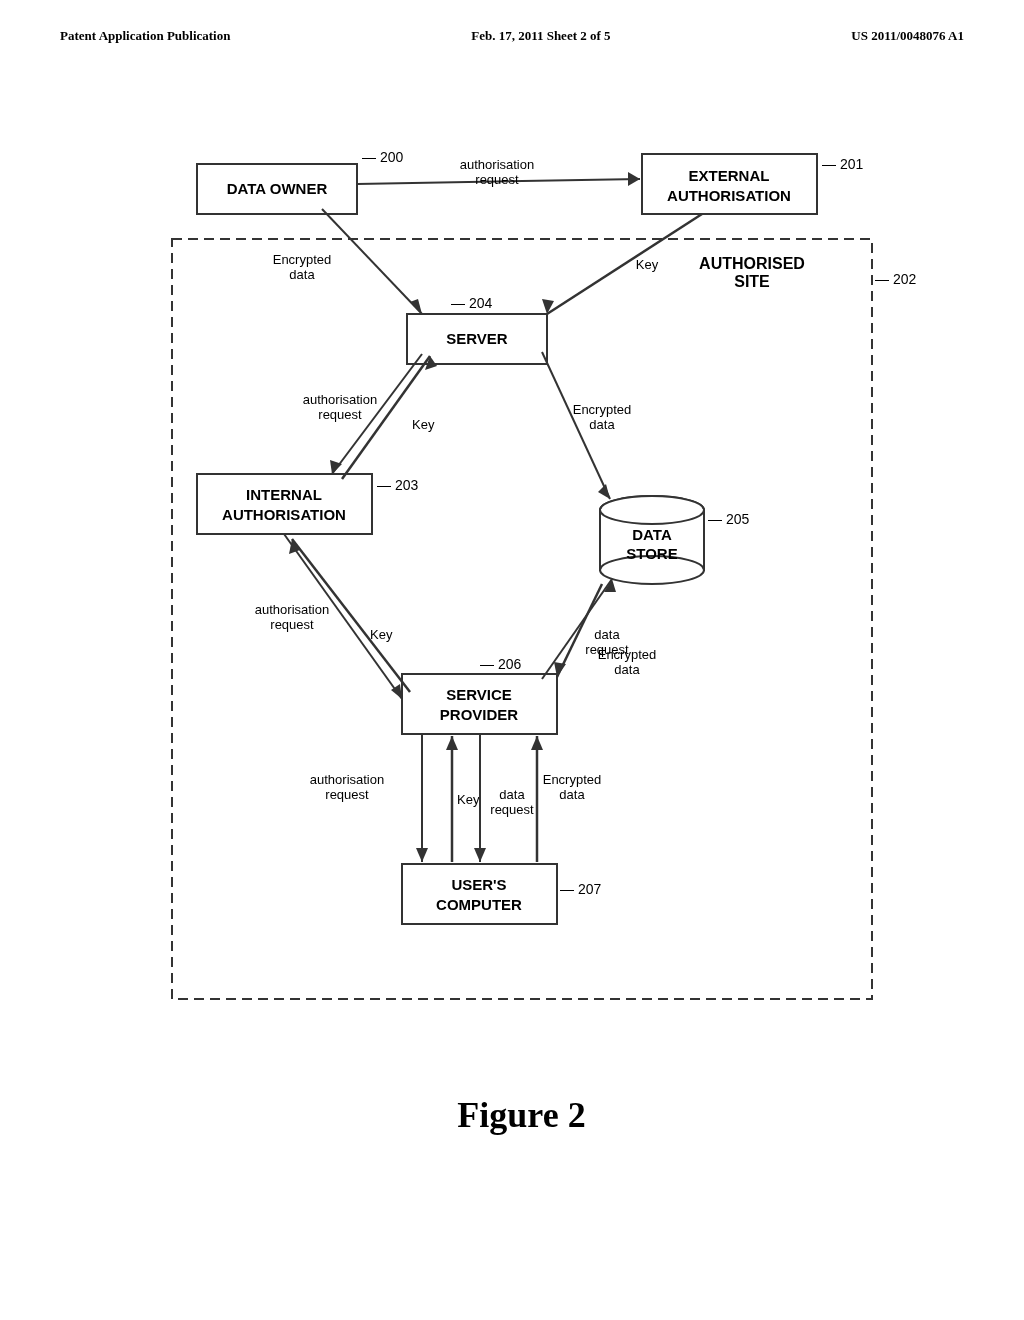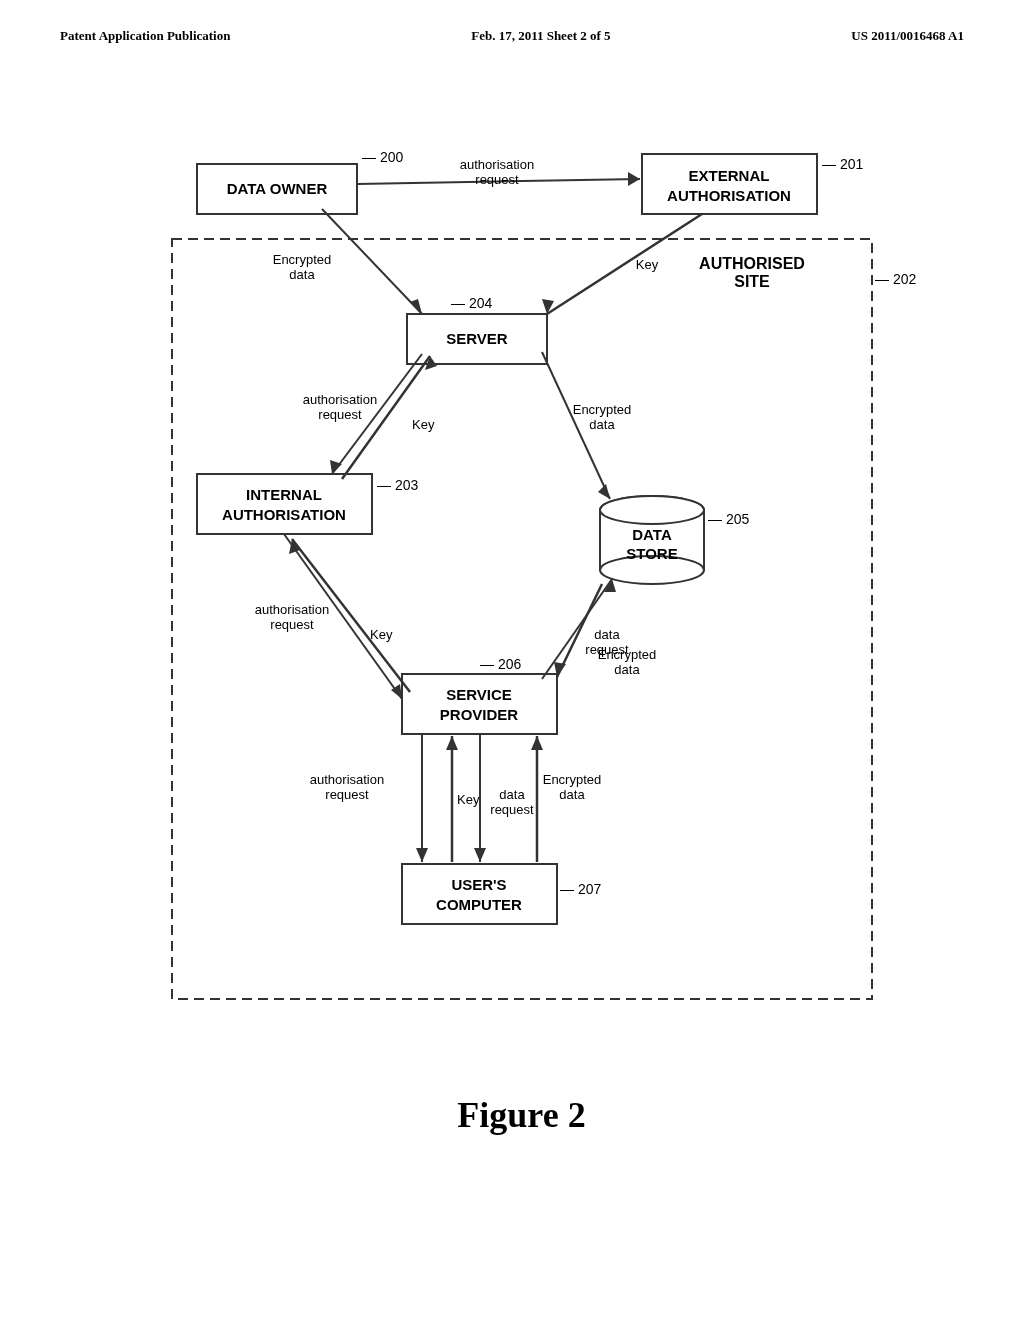--- a/index.html
+++ b/index.html
@@ -51,21 +51,21 @@
       font-weight: bold;
       padding-left: 19px;
     }
   </style>
 </head>
 <body>
 
 <div class="patent-header">
   <div class="patent-header-left">Patent Application Publication</div>
   <div class="patent-header-center">Feb. 17, 2011    Sheet 2 of 5</div>
-  <div class="patent-header-right">US 2011/0016468 A1</div>
+  <div class="patent-header-right">US 2011/0048076 A1</div>
 </div>
 
 <div class="figure-area">
   <svg class="diagram" width="860" height="980" viewBox="0 0 860 980">
 
     <rect x="90" y="155" width="700" height="760" fill="none" stroke="#333" stroke-width="2" stroke-dasharray="10,6"></rect>
 
     <text x="670" y="185" font-family="Arial, sans-serif" font-size="16" font-weight="bold" text-anchor="middle">AUTHORISED</text>
     <text x="670" y="203" font-family="Arial, sans-serif" font-size="16" font-weight="bold" text-anchor="middle">SITE</text>
 

